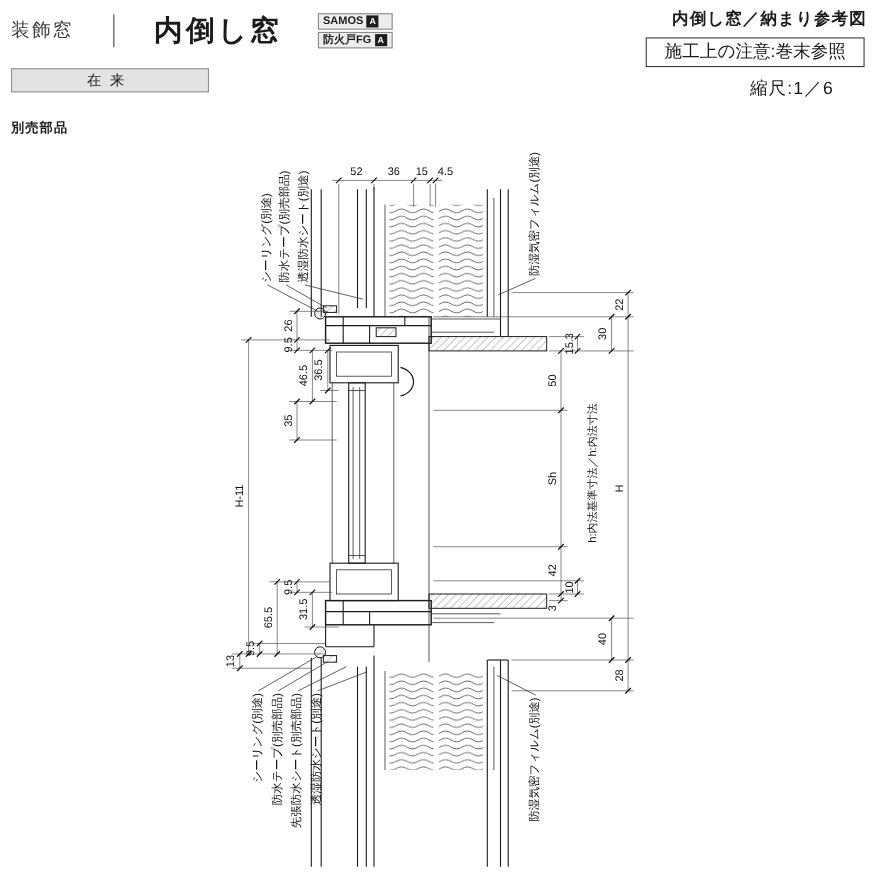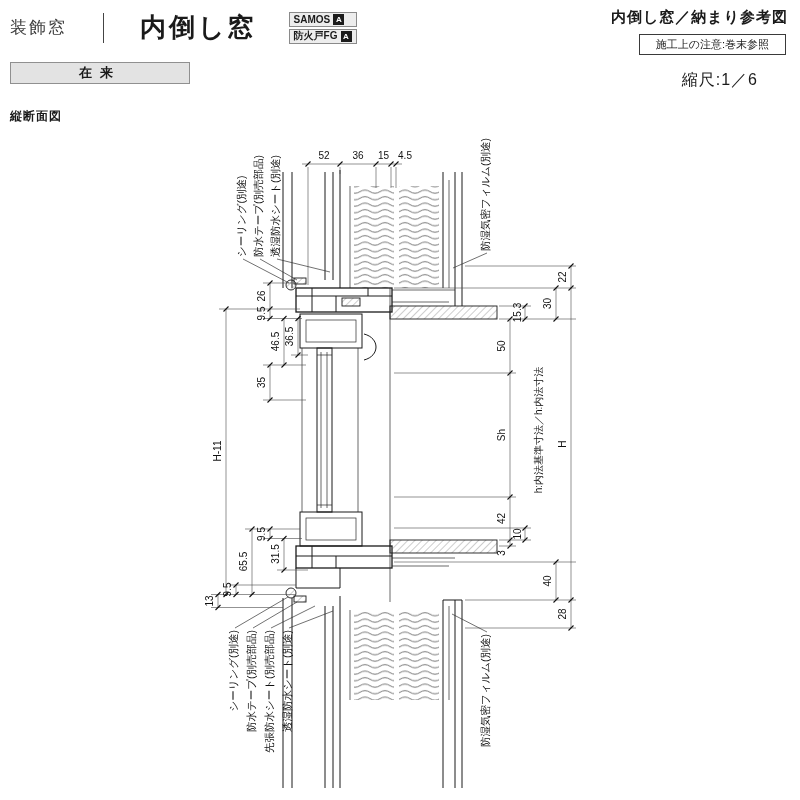--- a/index.html
+++ b/index.html
@@ -8,23 +8,23 @@
     width:800px; height:800px; position:relative; overflow:hidden;
     font-family:"Liberation Sans","DejaVu Sans",sans-serif; color:#1a1a1a;
   }
   .header-left { position:absolute; top:10px; left:10px; display:flex; align-items:center;gap:24px; }
   .category { font-size:17px; color:#3c3c3c; letter-spacing:2px; }
   .divider { width:1px; height:30px; background:#444; margin:0 12px; }
   .title { font-size:26px; font-weight:bold; letter-spacing:3px; }
   .badges { display:flex; flex-direction:column; gap:2px; margin-left:8px; }
   .badge { display:flex; align-items:center; gap:3px; border:1px solid #8a8a8a; background:#ededed; padding:0 4px; font-size:10px; font-weight:bold; height:15px; white-space:nowrap; }
   .badge .mark { background:#1c1c1c; color:#fff; width:11px; height:11px; font-size:8px; line-height:11px; text-align:center; display:inline-block; }
-  .construction { position:absolute; top:62px; left:10px; width:180px; height:22px; background:#e3e3e3; border:1px solid #909090; display:flex; align-items:center; justify-content:center; font-size:13px; font-weight:bold; letter-spacing:8px; }
+  .construction { position:absolute; top:62px; left:10px; width:180px; height:22px; background:#e3e3e3; border:1px solid #909090; display:flex; align-items:center; justify-content:center; font-size:13px; font-weight:normal; letter-spacing:8px; }
   .doc-title { position:absolute; top:8px; right:12px; font-size:15px; font-weight:bold; letter-spacing:1px; }
-  .note-box { position:absolute; top:34px; right:14px; border:1px solid #3a3a3a; padding:2px 16px; font-size:11px; background:#fff; }
+  .note-box { position:absolute; top:34px; right:14px; border:1px solid #3a3a3a; padding:2px 16px; font-size:16px; background:#fff; }
   .scale { position:absolute; top:70px; right:42px; font-size:16px; letter-spacing:1px; }
   .view-label { position:absolute; top:108px; left:10px; font-size:12px; font-weight:bold; letter-spacing:1px; }
   svg.drawing { position:absolute; top:0; left:0; }
 
   .obj   { stroke:#1b1b1b; stroke-width:1; fill:none; }
   .objh  { stroke:#1b1b1b; stroke-width:1.3; fill:none; }
   .thin  { stroke:#2a2a2a; stroke-width:0.7; fill:none; }
   .dim   { stroke:#4a4a4a; stroke-width:0.6; fill:none; }
   .tick  { stroke:#111; stroke-width:1.1; fill:none; }
   .leader{ stroke:#333; stroke-width:0.7; fill:none; }
@@ -49,21 +49,21 @@
       <span>防火戸FG</span>
       <span class="mark">A</span>
     </span>
   </span>
 </div>
 
 <div class="construction">在来</div>
 <div class="doc-title">内倒し窓／納まり参考図</div>
 <div class="note-box">施工上の注意:巻末参照</div>
 <div class="scale">縮尺:1／6</div>
-<div class="view-label">縦断面図</div>
+<div class="view-label">別売部品</div>
 
 <svg class="drawing" width="800" height="800" viewBox="0 0 800 800">
   <defs>
     <pattern id="woodhatch" width="5" height="5" patternUnits="userSpaceOnUse" patternTransform="rotate(45)">
       <line x1="0" y1="0" x2="0" y2="5" stroke="#555" stroke-width="0.6"></line>
     </pattern>
     <pattern id="inswave" width="40" height="6.5" patternUnits="userSpaceOnUse">
       <path d="M0,3.2 Q5,0 10,3.2 Q15,6.4 20,3.2 Q25,0 30,3.2 Q35,6.4 40,3.2" fill="none" stroke="#3a3a3a" stroke-width="0.7"></path>
     </pattern>
   </defs>

